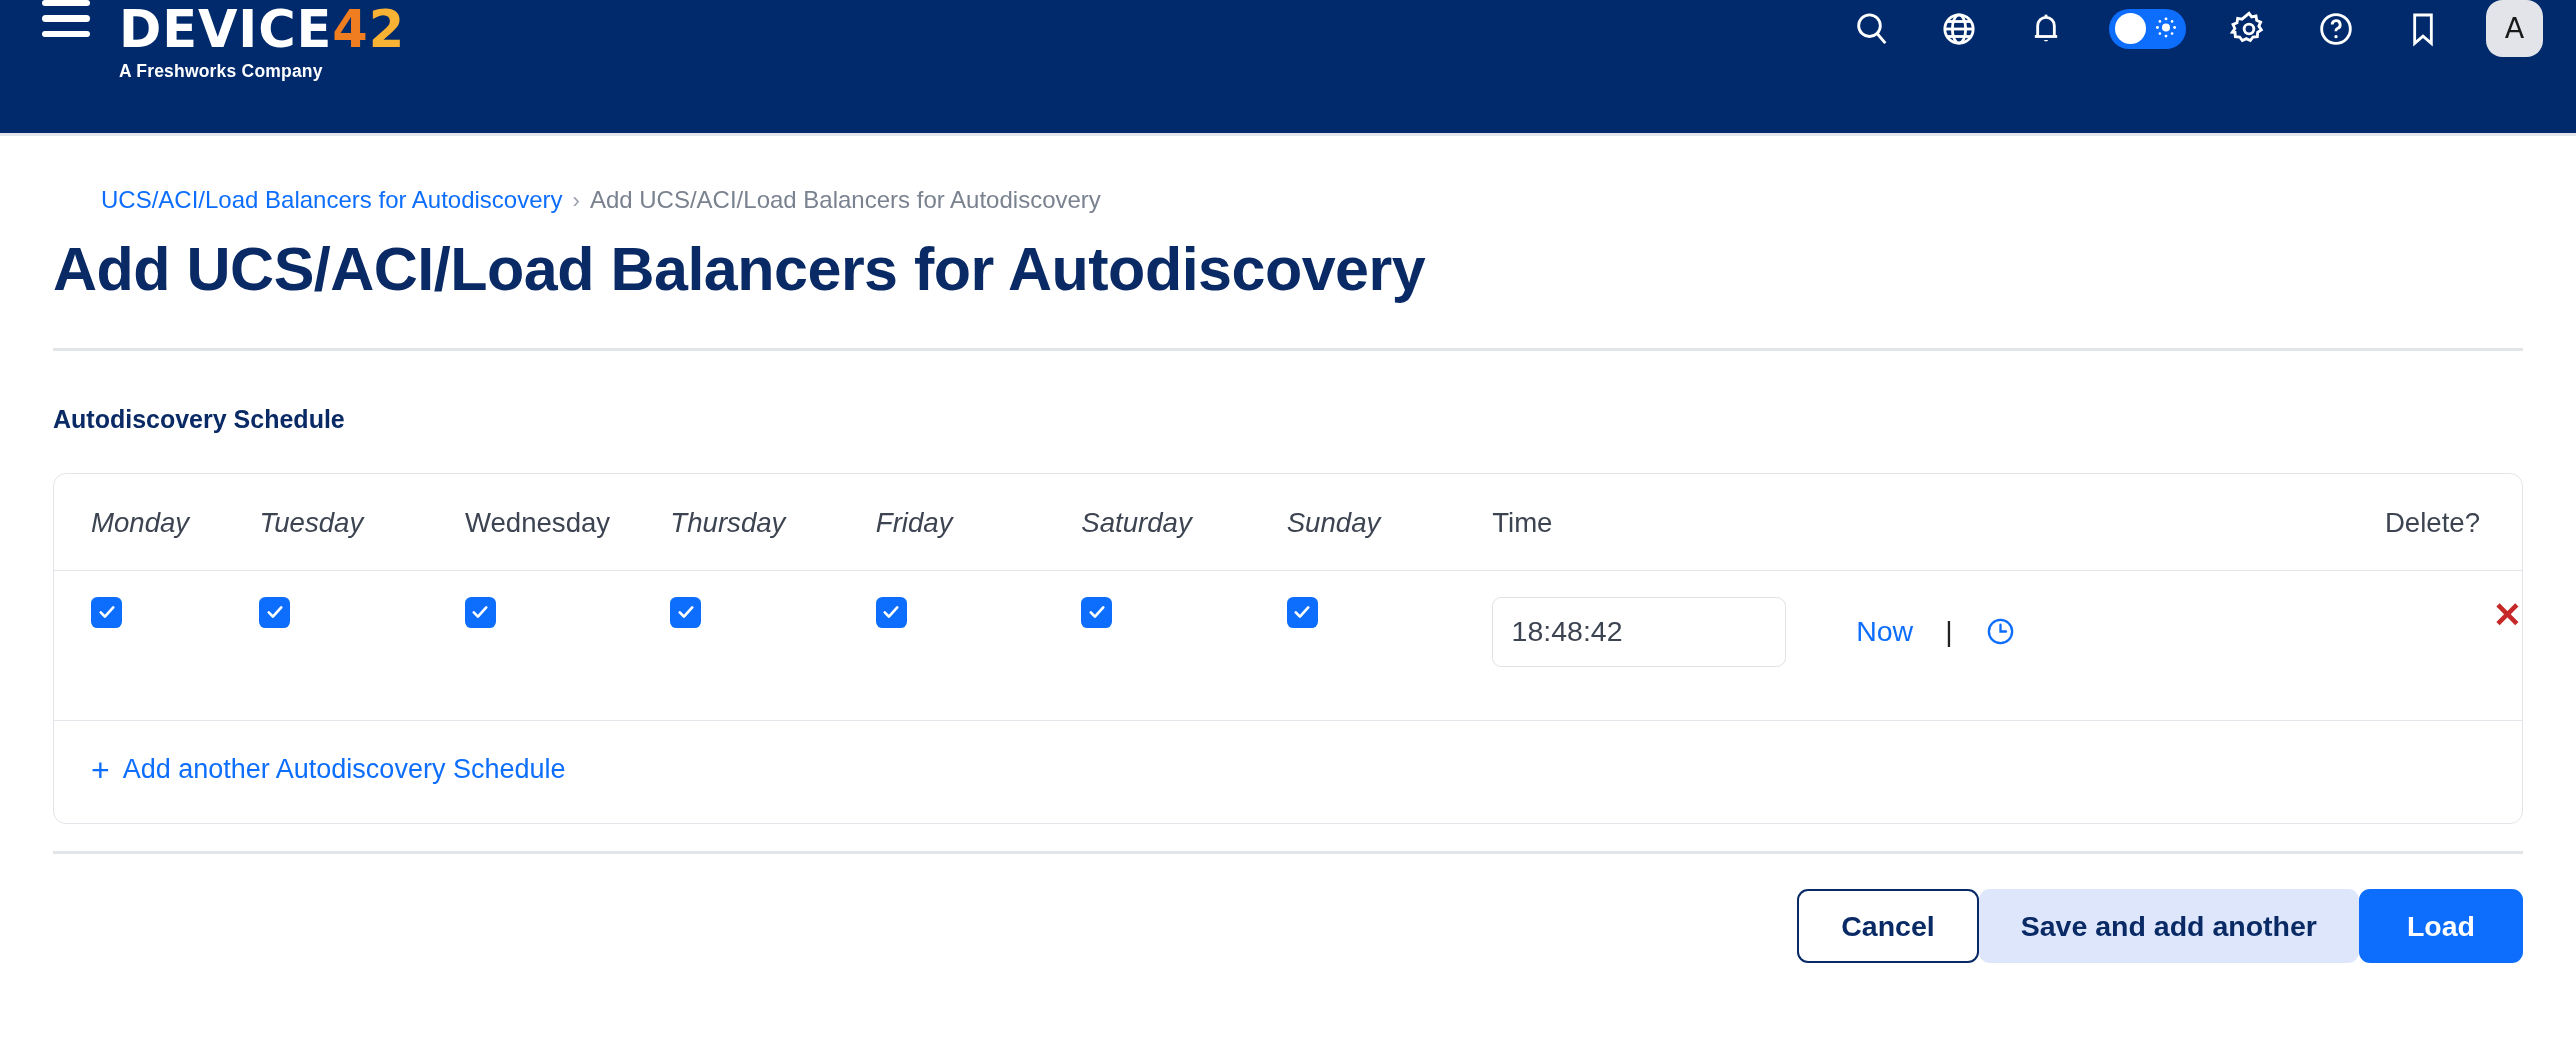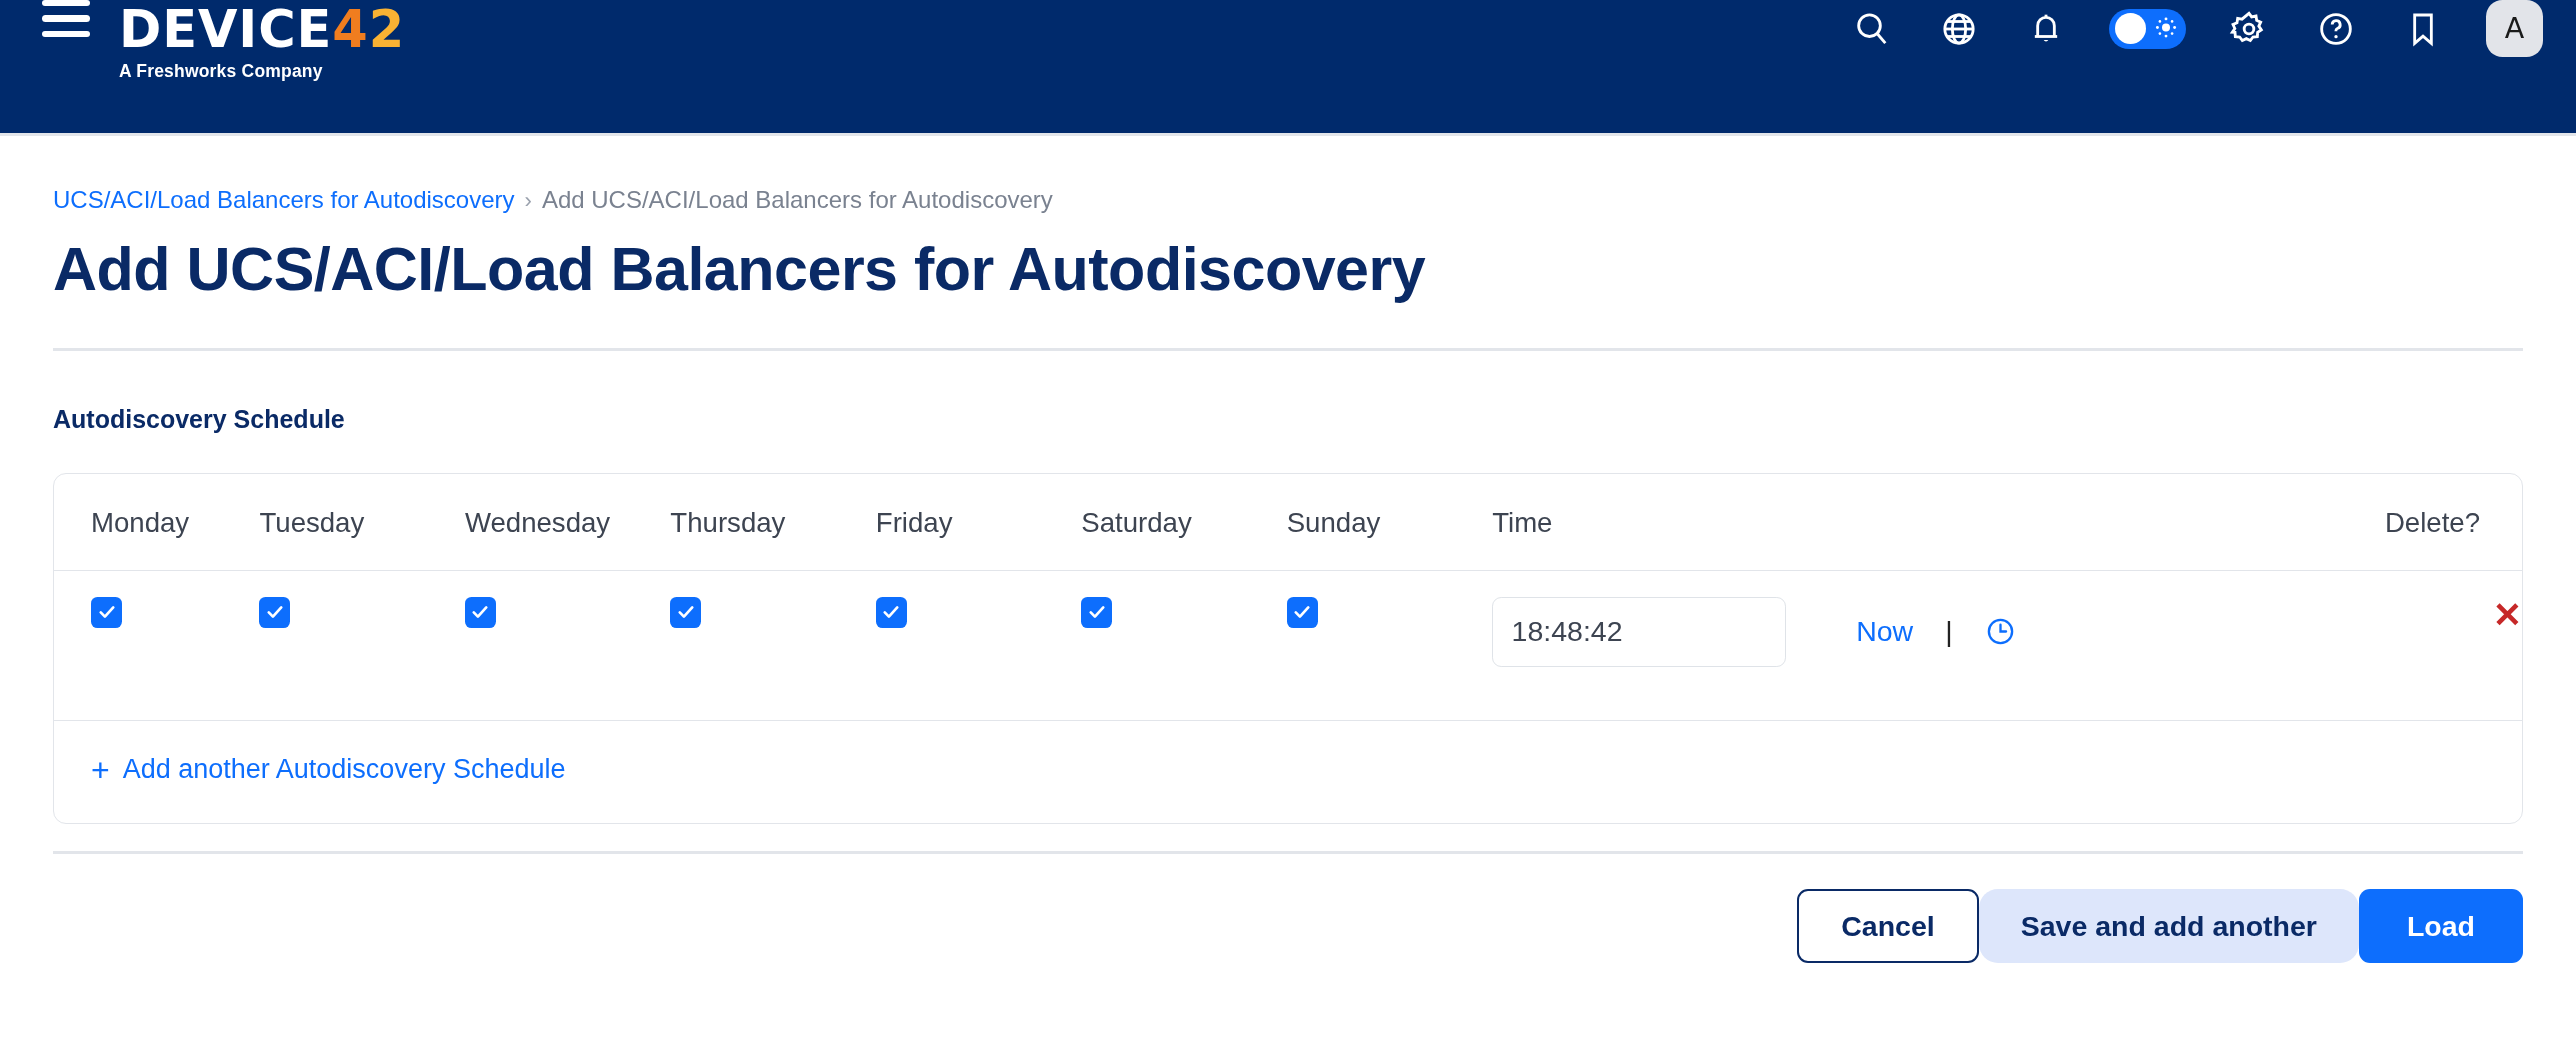--- a/index.html
+++ b/index.html
@@ -88,21 +88,21 @@
   .page { padding: 0 53px; }
 
   .breadcrumb {
     padding-top: 50px;
     font-size: 24px;
     color: #7a8290;
     display: flex; align-items: baseline; gap: 10px;
     white-space: nowrap;
   }
   .breadcrumb a {
-    color: #0d6efd; text-decoration: none; cursor: pointer;
+    color: #0d6efd; text-decoration: none; cursor: pointer; margin-left: 48px;
   }
   .breadcrumb .sep { color: #9aa1ad; font-size: 22px; }
   .breadcrumb .current { color: #7a8290; }
 
   .page-title {
     font-size: 61px;
     font-weight: 700;
     color: #0a2a66;
     letter-spacing: -0.5px;
     margin-top: 20px;
@@ -134,21 +134,21 @@
     color: #3d4451;
     padding: 33px 0 31px 0;
     border-bottom: 1.8px solid #e2e5ea;
     font-family: "Liberation Sans", sans-serif;
   }
   table.sched td {
     padding: 26px 0 53px 0;
     border-bottom: 1.8px solid #e2e5ea;
     vertical-align: top;
   }
-  .col-day  { width: 165px; }
+  .col-day  { width: 165px; font-style: italic; }
   .col-wed  { width: 165px; }
   .col-time { width: 588px; }
   .col-del  { width: 239px; }
   .th-pad-first { padding-left: 37px !important; }
   .td-pad-first { padding-left: 37px !important; }
   .th-delete { text-align: right !important; padding-right: 42px !important; }
   .td-delete { text-align: right; padding-right: 42px; }
 
   .cb {
     width: 31px; height: 31px;
@@ -209,21 +209,21 @@
     border: none;
     display: inline-flex; align-items: center; justify-content: center;
   }
   .btn-cancel {
     height: 74px; padding: 0 42px;
     background: #ffffff; color: #0a2a66;
     border: 2.8px solid #0a2a66;
   }
   .btn-save-add {
     height: 74px; padding: 0 42px;
-    background: #dde6fb; color: #0a2a66; border-radius: 19px;
+    background: #dde6fb; color: #0a2a66;
   }
   .btn-save {
     height: 74px; padding: 0 48px;
     background: #0d6efd; color: #ffffff;
   }
 </style>
 </head>
 <body>
 
 <div class="topbar">

